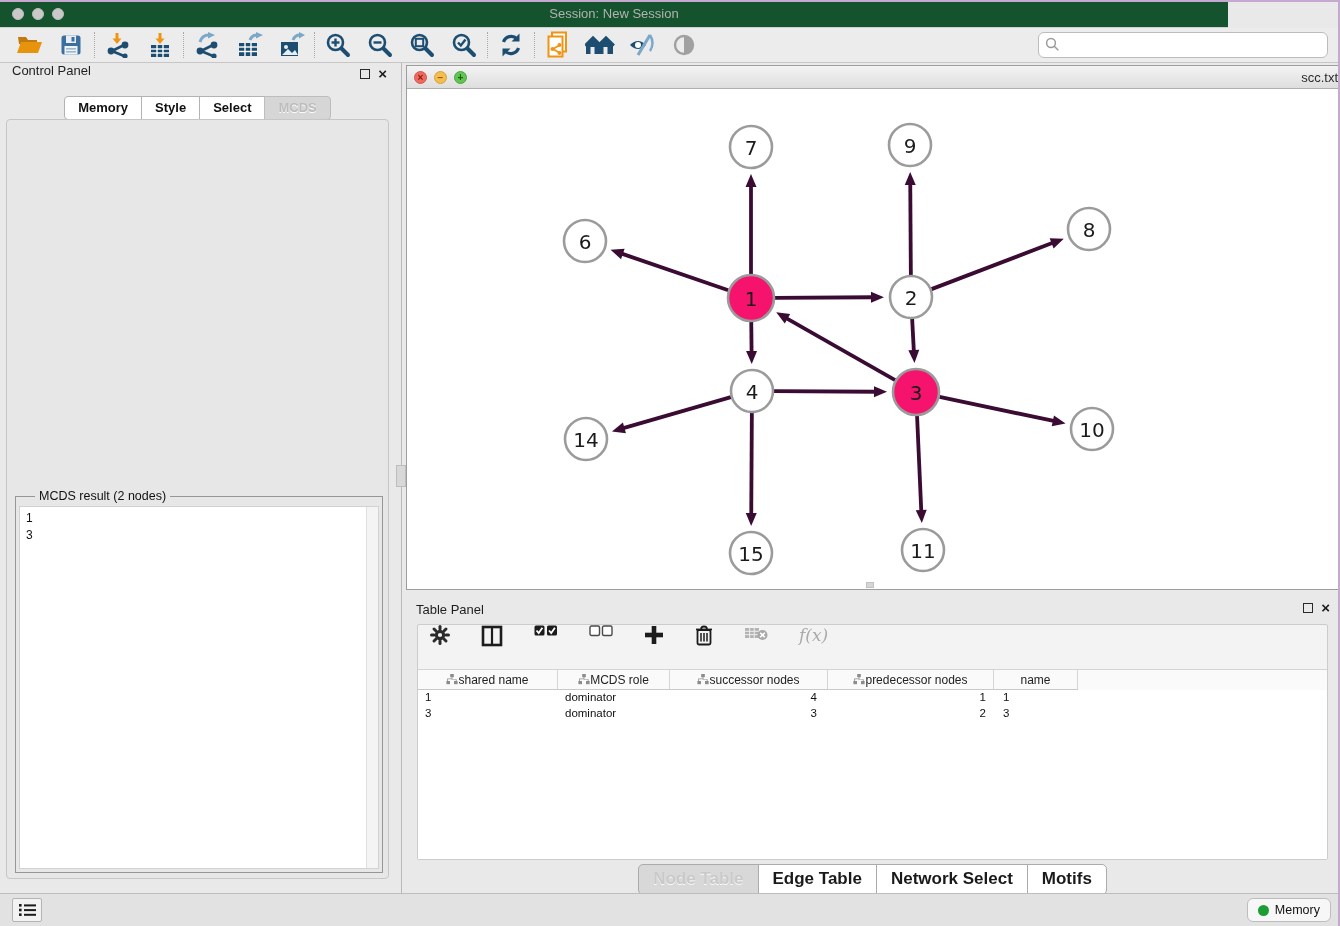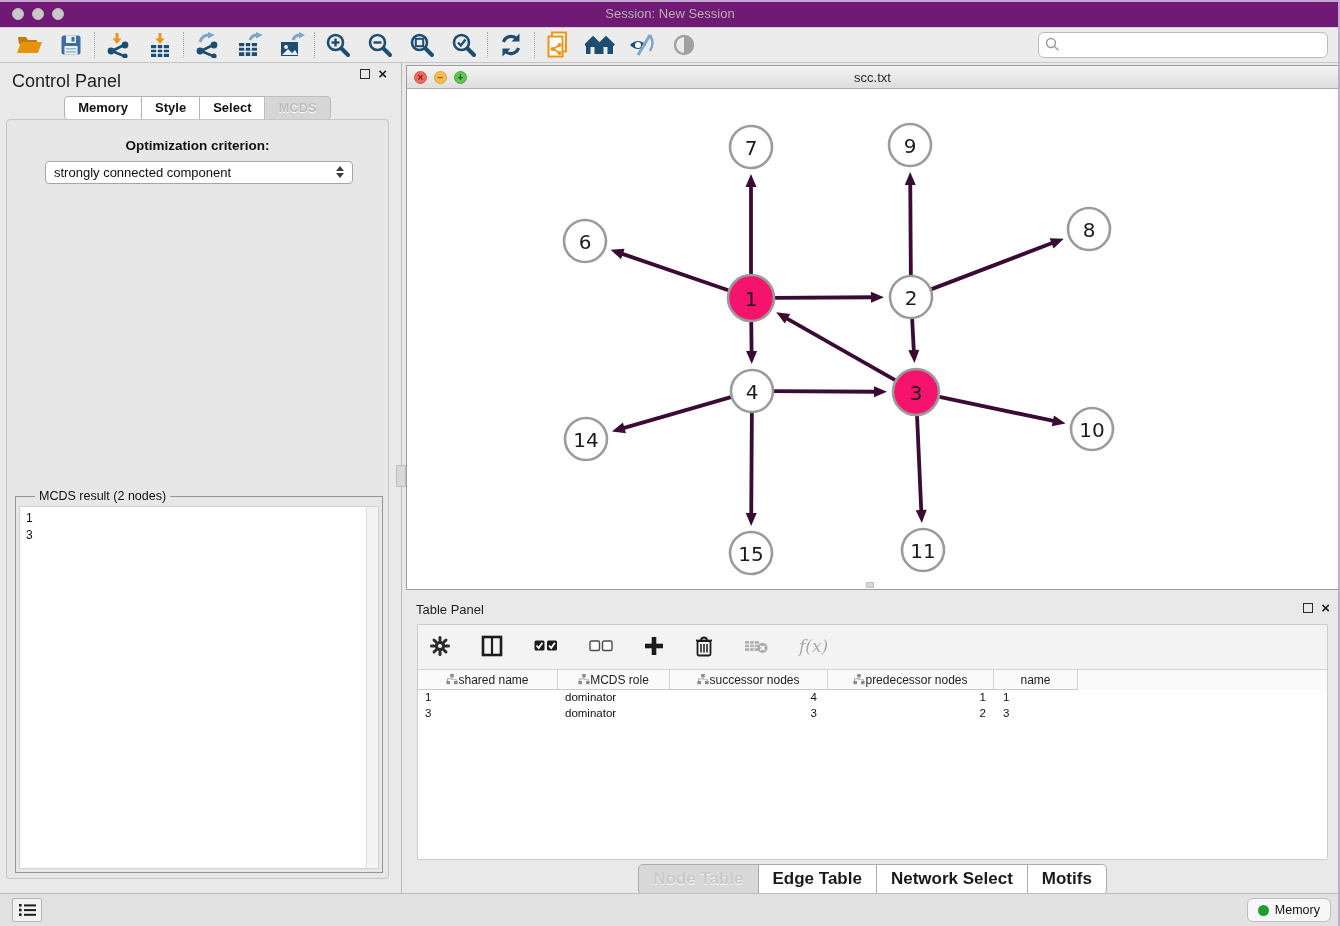--- a/index.html
+++ b/index.html
@@ -2,42 +2,42 @@
 <html><head>
 <meta charset="utf-8">
 <style>
   * { margin:0; padding:0; box-sizing:border-box; }
   html,body { width:1340px; height:926px; }
   body { font-family:"Liberation Sans", sans-serif; background:#e9e9e9; position:relative; overflow:hidden; }
   .edge-tint-top { position:absolute; left:0; top:0; width:100%; height:2px; background:#c6a9cf; z-index:50; }
   .edge-tint-right { position:absolute; right:0; top:0; width:2px; height:100%; background:#c6a9cf; z-index:50; }
 
   
-  .titlebar { position:absolute; left:0; top:0; width:1340px; height:28px; background:#701a75; border-bottom:1px solid #cfcfcf; }
+  .titlebar { position:absolute; left:0; top:0; width:1228px; height:28px; background:#14532d; border-bottom:1px solid #cfcfcf; }
   .lights { position:absolute; left:12px; top:8px; display:flex; gap:8px; }
   .light { width:12px; height:12px; border-radius:50%; background:#c9c9c9; border:1px solid #bdbdbd; }
   .title-text { position:absolute; left:0; right:0; top:0; height:28px; line-height:28px; text-align:center; font-size:13px; color:#b2b2b2; }
 
   
   .toolbar { position:absolute; left:0; top:28px; width:1340px; height:35px; background:#ececec; border-bottom:1px solid #c6c6c6; display:flex; align-items:center; padding-left:8px; }
   .tbtn { width:42px; height:32px; display:flex; align-items:center; justify-content:center; }
   .tsep { width:1px; height:26px; border-left:1px dotted #a9a9a9; margin:0 2px; }
   .search-wrap { position:absolute; right:12px; top:4px; width:290px; height:26px; }
   .search-input { width:100%; height:100%; border:1px solid #bcbcbc; border-radius:6px; background:#fff; padding:0 6px 0 26px; font-size:13px; color:#333; outline:none; }
   .search-glass { position:absolute; left:7px; top:5px; }
 
   
   .main { position:absolute; left:0; top:63px; width:1340px; height:830px; background:#e9e9e9; }
   .vsplit { position:absolute; left:401px; top:0; width:1px; height:830px; background:#b9b9b9; }
   .vsplit-handle { position:absolute; left:396px; top:402px; width:10px; height:22px; background:#d8d8d8; border:1px solid #bdbdbd; }
 
   
   .cp { position:absolute; left:0; top:0; width:395px; height:830px; }
   .cp-header { position:absolute; left:0; top:0; width:100%; height:28px; }
-  .cp-title { position:absolute; left:12px; top:8px; font-size:18px; color:#1e1e1e; }
+  .cp-title { position:absolute; left:12px; top:0; font-size:13px; color:#1e1e1e; }
   .win-btns { position:absolute; right:8px; top:6px; display:flex; gap:8px; align-items:center; }
   .float-box { width:10px; height:10px; border:1.6px solid #2a2a2a; background:transparent; }
   .close-x { font-size:15px; font-weight:700; color:#1c1c1c; line-height:10px; }
   .cp-tabs { position:absolute; left:0; top:33px; width:100%; display:flex; justify-content:center; }
   .cp-tab { padding:3px 13px 4px; background:#fff; border:1px solid #b3b3b3; font-size:13px; font-weight:600; color:#111; margin-left:-1px; }
   .cp-tab:first-child { border-radius:4px 0 0 4px; margin-left:0; }
   .cp-tab.selected { background:#d6d6d6; color:#bcbcbc; text-shadow:0 1px 0 rgba(255,255,255,.9); border-color:#bdbdbd; border-radius:0 4px 4px 0; }
   .cp-body { position:absolute; left:6px; top:56px; width:383px; height:760px; background:#e7e7e7; border:1px solid #c6c6c6; border-radius:4px; }
   .opt-label { position:absolute; left:0; width:100%; top:18px; text-align:center; font-size:13.5px; font-weight:600; color:#111; }
   .opt-select { position:absolute; left:38px; top:41px; width:308px; height:23px; background:#fff; border:1px solid #a6a6a6; border-radius:4px; display:flex; align-items:center; padding:0 8px; font-size:13px; color:#111; }
@@ -53,29 +53,29 @@
   .result-scroll { position:absolute; right:0; top:0; width:12px; bottom:0; background:#f4f4f4; border-left:1px solid #e0e0e0; }
 
   
   .netwin { position:absolute; left:406px; top:2px; width:933px; height:525px; background:#fff; border:1px solid #9d9d9d; }
   .net-titlebar { position:relative; height:23px; background:linear-gradient(#f3f3f3,#dedede); border-bottom:1px solid #aeaeae; }
   .net-lights { position:absolute; left:7px; top:5px; display:flex; gap:7px; }
   .nl { width:13px; height:13px; border-radius:50%; font-size:10px; font-weight:700; text-align:center; line-height:12px; }
   .nl.red { background:#ee6a5f; border:1px solid #d6554a; color:#8c1a10; }
   .nl.yellow { background:#f5bd4f; border:1px solid #d9a03e; color:#965c0a; }
   .nl.green { background:#61c454; border:1px solid #4aa73c; color:#1a6608; }
-  .net-title { position:absolute; left:0; right:0; top:0; height:23px; line-height:23px; text-align:center; font-size:13px; color:#2b2b2b; }
+  .net-title { position:absolute; left:0; right:0; top:0; height:23px; line-height:23px; text-align:right; font-size:13px; color:#2b2b2b; }
   .net-canvas { position:absolute; left:0; top:24px; right:0; bottom:0; background:#fff; }
   .net-handle { position:absolute; left:459px; bottom:1px; width:8px; height:6px; background:#d6d6d6; border:1px solid #c2c2c2; }
 
   
   .tp { position:absolute; left:406px; top:533px; width:933px; height:297px; }
   .tp-title { position:absolute; left:10px; top:6px; font-size:13px; color:#1e1e1e; }
   .tp-inner { position:absolute; left:11px; top:28px; width:911px; height:236px; background:#f3f3f3; border:1px solid #cccccc; border-radius:2px; }
-  .tp-toolbar { position:absolute; left:0; top:0; width:100%; height:42px; display:flex; align-items:center; padding-left:12px; gap:31px; }
+  .tp-toolbar { position:absolute; left:0; top:0; width:100%; height:42px; display:flex; align-items:flex-start; padding-left:12px; gap:31px; }
   .tpi { display:flex; align-items:center; justify-content:center; }
   .fx { font-family:"DejaVu Serif", serif; font-style:italic; font-size:17px; color:#aaaaaa; }
   .tp-table { position:absolute; left:0; right:0; top:44px; bottom:0; background:#fff; border-top:1px solid #d4d4d4; }
   .thead { display:flex; height:20px; background:#fafafa; }
   .th { display:flex; align-items:center; justify-content:center; border-right:1px solid #d5d5d5; border-bottom:1px solid #c9c9c9; font-size:12px; color:#222; }
   .trow { display:flex; height:16px; font-size:11.5px; color:#111; }
   .td { padding:1px 0; }
   .c0{width:140px;} .c1{width:112px;} .c2{width:158px;} .c3{width:166px;} .c4{width:84px;}
   .td.c0{padding-left:7px;} .td.c1{padding-left:7px;}
   .td.c2{text-align:right;padding-right:11px;} .td.c3{text-align:right;padding-right:8px;}
@@ -275,28 +275,20 @@
         <div class="close-x">×</div>
       </div>
     </div>
     <div class="cp-tabs">
       <div class="cp-tab">Memory</div>
       <div class="cp-tab">Style</div>
       <div class="cp-tab">Select</div>
       <div class="cp-tab selected">MCDS</div>
     </div>
     <div class="cp-body">
-      <div class="opt-label">Optimization criterion:</div>
-      <div class="opt-select">
-        <span>strongly connected component</span>
-        <span class="opt-arrows">
-          <span class="tri-up"></span>
-            <span class="tri-down"></span>
-        </span>
-      </div>
       <div class="result-group">
         <div class="result-label">MCDS result (2 nodes)</div>
         <div class="result-inner">
           <div class="result-text">1
 3</div>
           <div class="result-scroll"></div>
         </div>
       </div>
     </div>
   </div>

